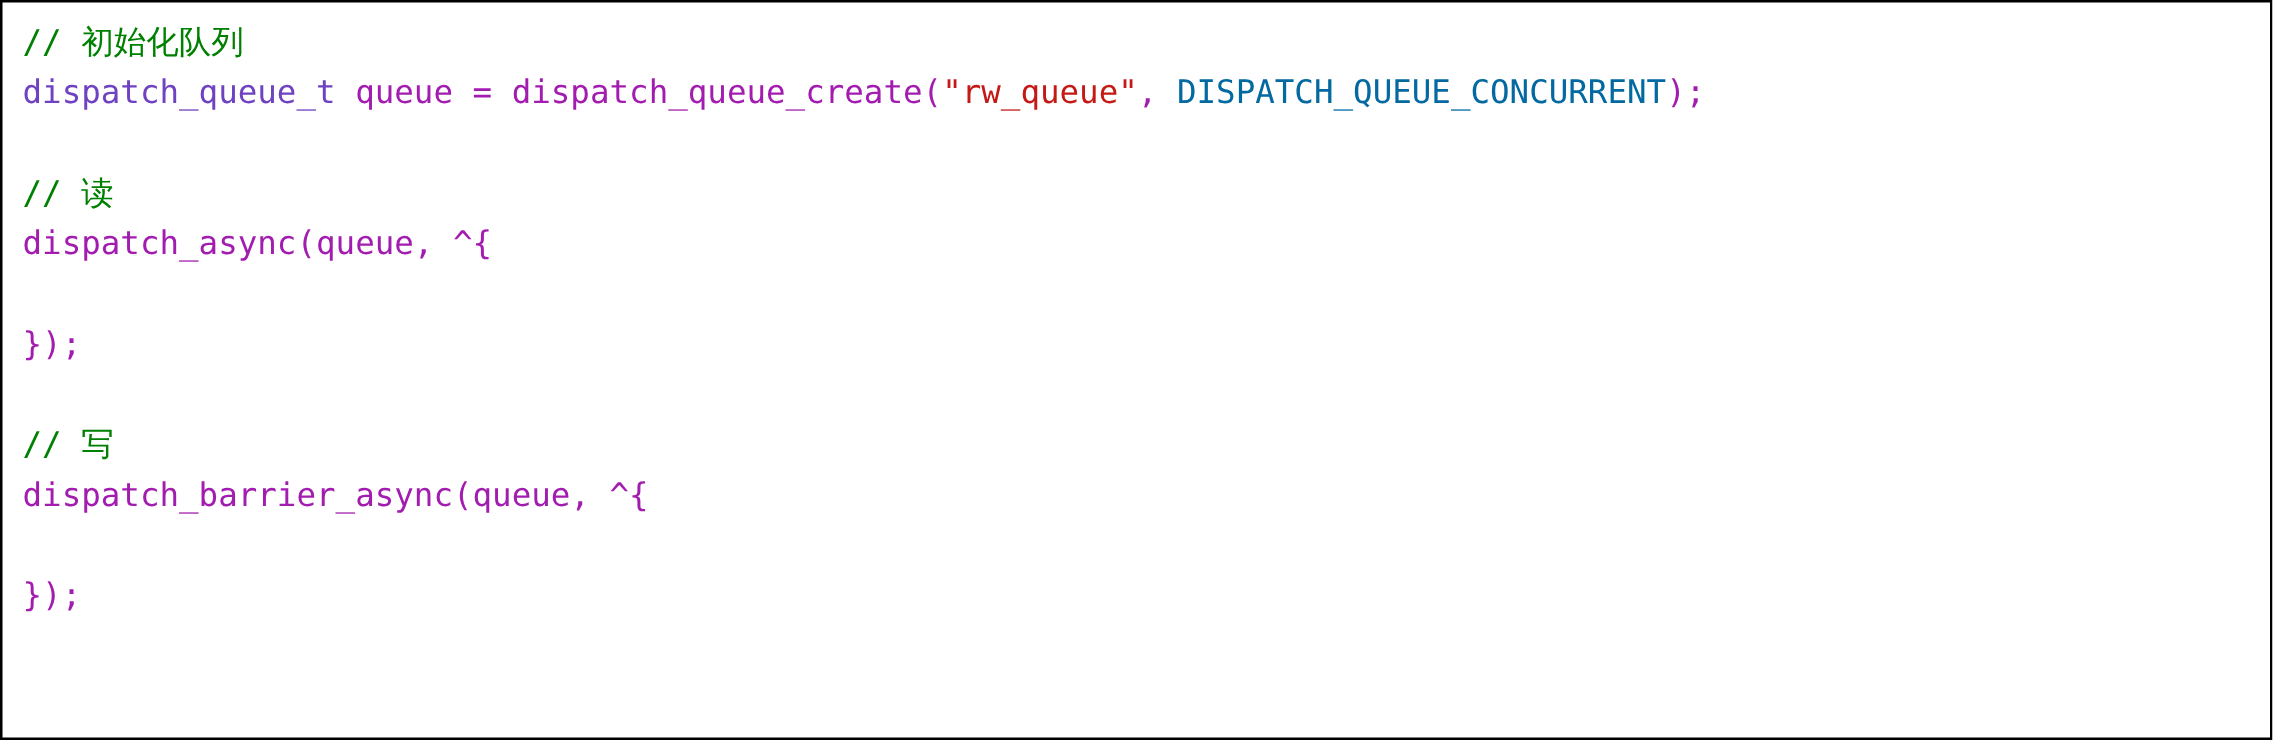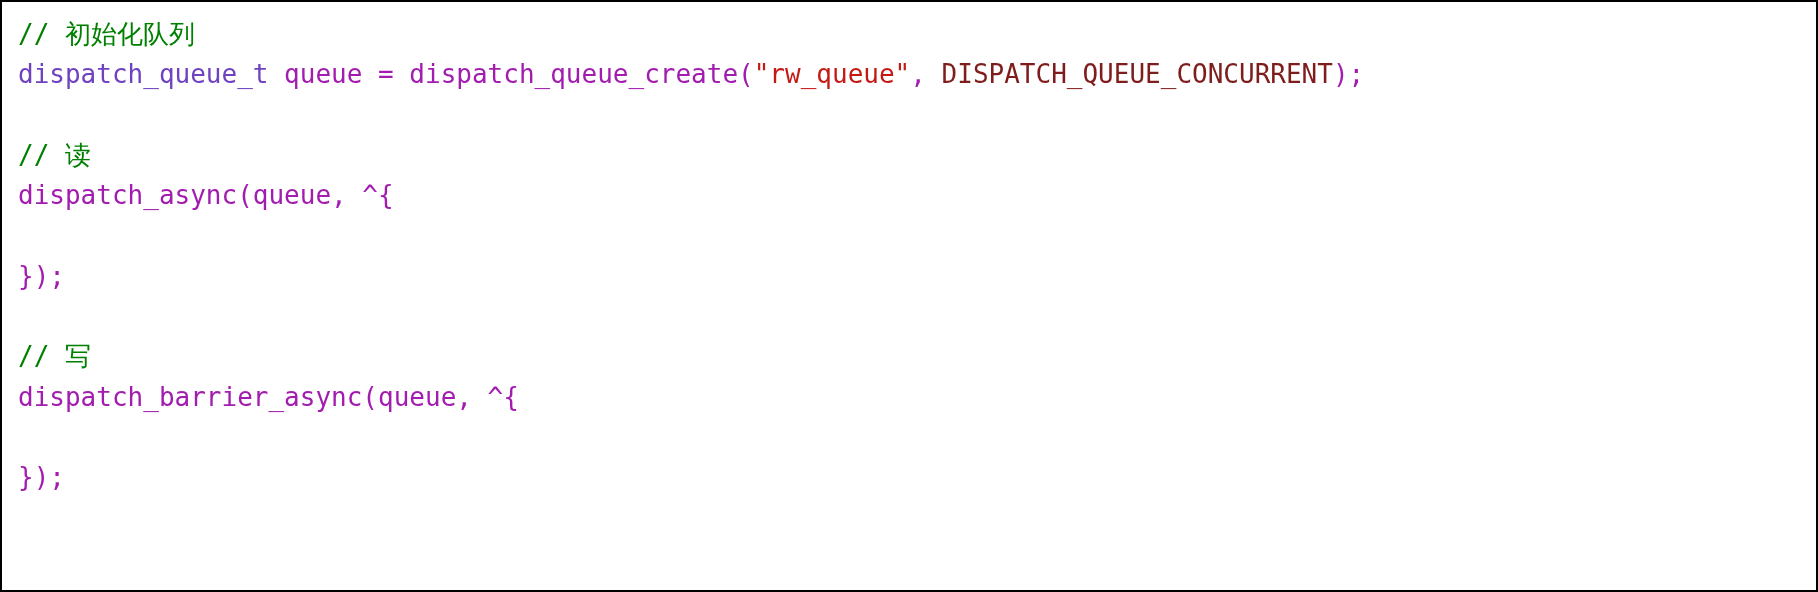--- a/index.html
+++ b/index.html
@@ -29,21 +29,21 @@
     .type {
       color: #6f42c1;
     }
     .plain {
       color: #a21caf;
     }
     .string {
       color: #c41a16;
     }
     .constant {
-      color: #7f1d1d;
+      color: #0369a1;
       margin-top: 32px;
     }
     .line {
       display: block;
     }
   </style>
 </head>
 <body>
 
 <div class="code-container"><span class="line"><span class="comment">// </span><span class="comment">初始化队列</span></span><span class="line"><span class="type">dispatch_queue_t</span><span class="plain"> queue = dispatch_queue_create(</span><span class="string">"rw_queue"</span><span class="plain">, </span><span class="constant">DISPATCH_QUEUE_CONCURRENT</span><span class="plain">);</span></span><span class="line"> </span><span class="line"><span class="comment">// </span><span class="comment">读</span></span><span class="line plain">dispatch_async(queue, ^{</span><span class="line plain">    </span><span class="line plain">});</span><span class="line"> </span><span class="line"><span class="comment">// </span><span class="comment">写</span></span><span class="line plain">dispatch_barrier_async(queue, ^{</span><span class="line plain">    </span><span class="line plain">});</span></div>

